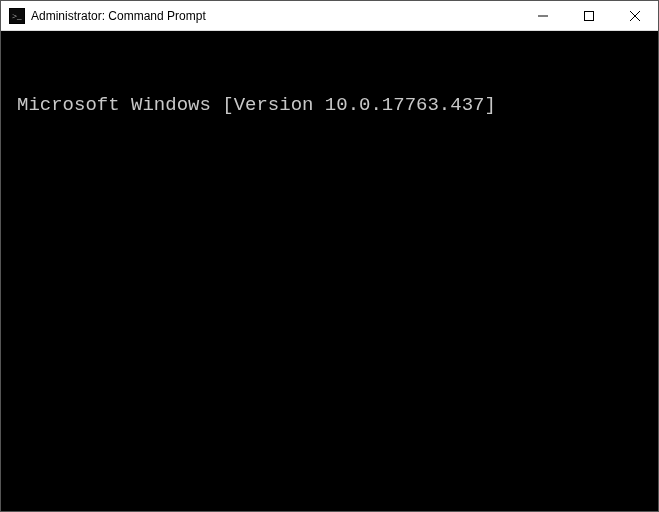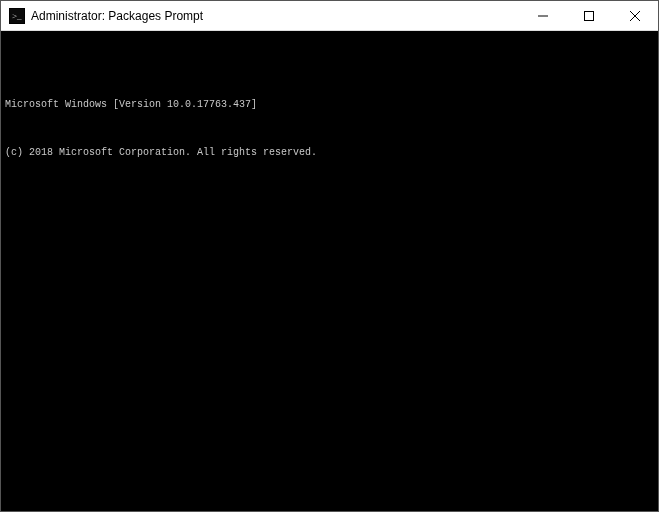--- a/index.html
+++ b/index.html
@@ -44,44 +44,44 @@
     display: flex;
     align-items: center;
     justify-content: center;
     color: #000;
   }
   .winbtn svg { width: 10px; height: 10px; }
   .terminal {
     flex: 1;
     background: #000;
     color: #c8c8c8;
-    font-size: 10px;
+    font-size: 19px;
     line-height: 16px;
-    padding: 2px 4px;
+    padding: 2px 16px;
     white-space: pre-wrap;
     word-break: break-all;
     overflow: hidden;
     font-family: Consolas, 'Courier New', monospace;
   }
   .terminal .block { margin-bottom: 16px; }
   .terminal .line { display: block; }
 </style>
 </head>
 <body>
 
 <div class="window">
   <div class="titlebar">
     <span class="icon">
       <svg viewBox="0 0 16 16">
           <rect x="0" y="0" width="16" height="16" fill="#000"></rect>
           <rect x="1" y="1" width="14" height="14" fill="#0a0a0a"></rect>
           <text x="3" y="11" font-size="9" fill="#ccc" font-family="Consolas">&gt;_</text>
         </svg>
     </span>
-    <span class="title">Administrator: Packages Prompt</span>
+    <span class="title">Administrator: Command Prompt</span>
     <div class="winbtn">
       <svg viewBox="0 0 10 10">
           <line x1="0" y1="5" x2="10" y2="5" stroke="#000" stroke-width="1"></line>
         </svg>
     </div>
     <div class="winbtn">
       <svg viewBox="0 0 10 10">
           <rect x="0.5" y="0.5" width="9" height="9" fill="none" stroke="#000" stroke-width="1"></rect>
         </svg>
     </div>
@@ -89,21 +89,20 @@
       <svg viewBox="0 0 10 10">
           <line x1="0" y1="0" x2="10" y2="10" stroke="#000" stroke-width="1"></line>
           <line x1="10" y1="0" x2="0" y2="10" stroke="#000" stroke-width="1"></line>
         </svg>
     </div>
   </div>
 
   <div class="terminal">
     <div class="block">
       <span class="line">Microsoft Windows [Version 10.0.17763.437]</span>
-      <span class="line">(c) 2018 Microsoft Corporation. All rights reserved.</span>
     </div>
     
     
     
     
     
     
   </div>
 </div>
 

